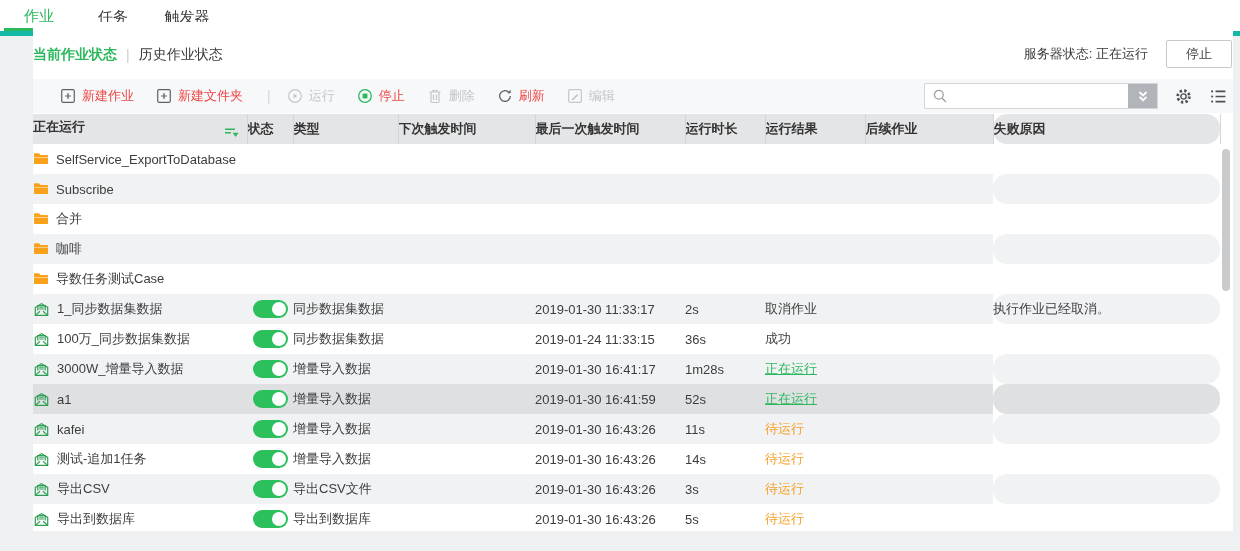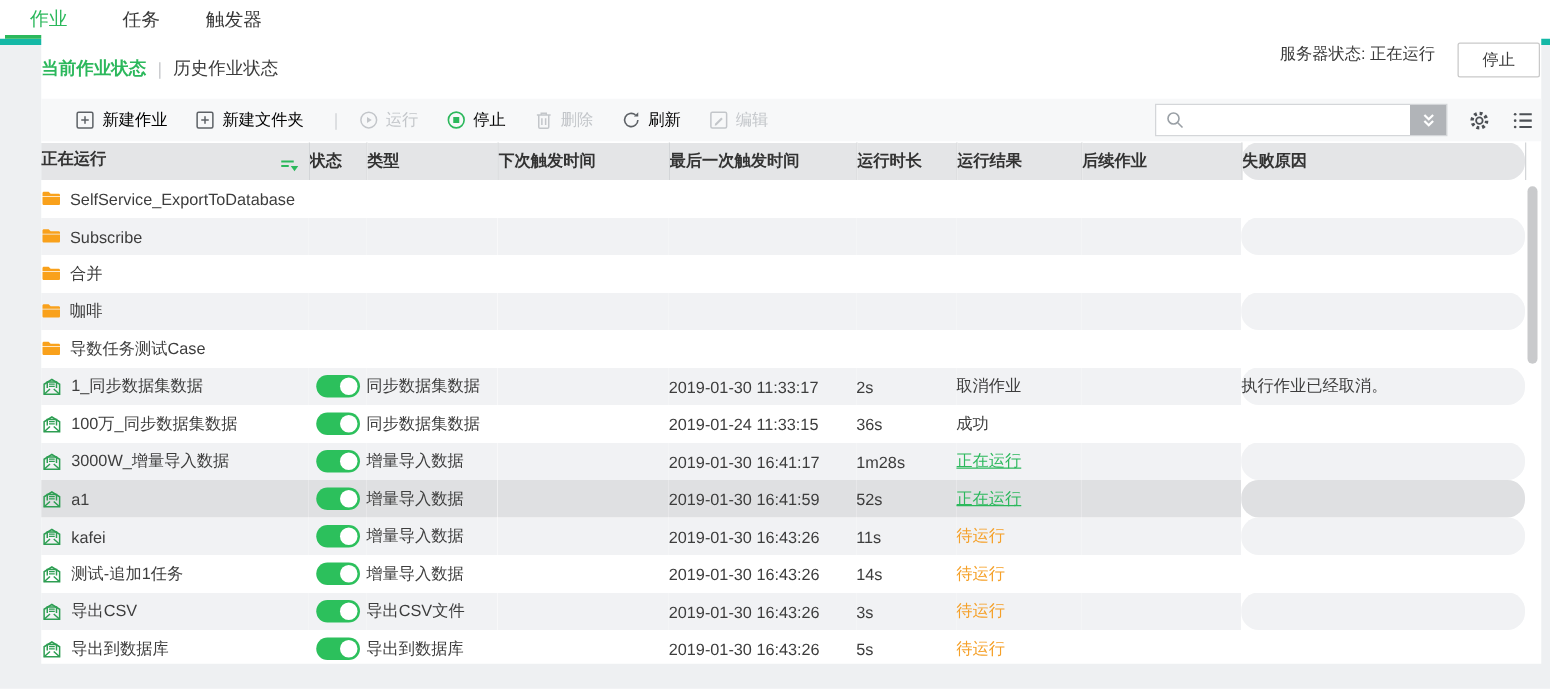--- a/index.html
+++ b/index.html
@@ -25,34 +25,34 @@
   
   .card{
     position:absolute;left:33px;top:22px;width:1200px;height:509px;
     background:#ffffff;
   }
   
   .subnav{position:absolute;left:0;top:18px;height:30px;display:flex;align-items:center;font-size:14px;}
   .subnav .cur{color:#2cb85c;font-weight:700;}
   .subnav .sep{color:#c9cbce;margin:0 9px;}
   .subnav .hist{color:#3a3a3a;cursor:pointer;}
-  .server{position:absolute;right:1px;top:12px;height:40px;display:flex;align-items:flex-start;}
+  .server{position:absolute;right:1px;top:12px;height:40px;display:flex;align-items:center;}
   .server .stext{font-size:13px;color:#3a3a3a;}
   .server button{
     margin-left:18px;width:66px;height:28px;background:#fff;
     border:1px solid #c9c9c9;border-radius:2px;font-size:13px;color:#3a3a3a;
     font-family:inherit;cursor:pointer;
   }
   
   .toolbar{
     position:absolute;left:0;top:57px;width:1200px;height:34px;
     background:#f7f8f9;display:flex;align-items:center;
     padding-left:27px;box-sizing:border-box;
   }
-  .tbtn{display:flex;align-items:center;margin-right:22px;font-size:13px;color:#000000;cursor:pointer;white-space:nowrap;}
+  .tbtn{display:flex;align-items:center;margin-right:22px;font-size:13px;color:#ef4444;cursor:pointer;white-space:nowrap;}
   .tbtn .ticon{display:flex;margin-right:6px;color:#5d6166;}
   .tbtn.green-ic .ticon{color:#2cb85c;}
   .tbtn.disabled{color:#c3c6ca;cursor:default;}
   .tbtn.disabled .ticon{color:#c3c6ca;}
   .tsep{color:#d4d6d9;margin:0 16px 0 2px;font-size:14px;}
   .toolbar-right{position:absolute;right:5px;top:0;height:34px;display:flex;align-items:center;gap:16px;}
   .searchwrap{position:relative;width:234px;height:26px;}
   .searchwrap input{
     position:absolute;left:0;top:0;width:234px;height:26px;box-sizing:border-box;
     border:1px solid #d4d6d9;background:#fff;padding:0 34px 0 30px;

